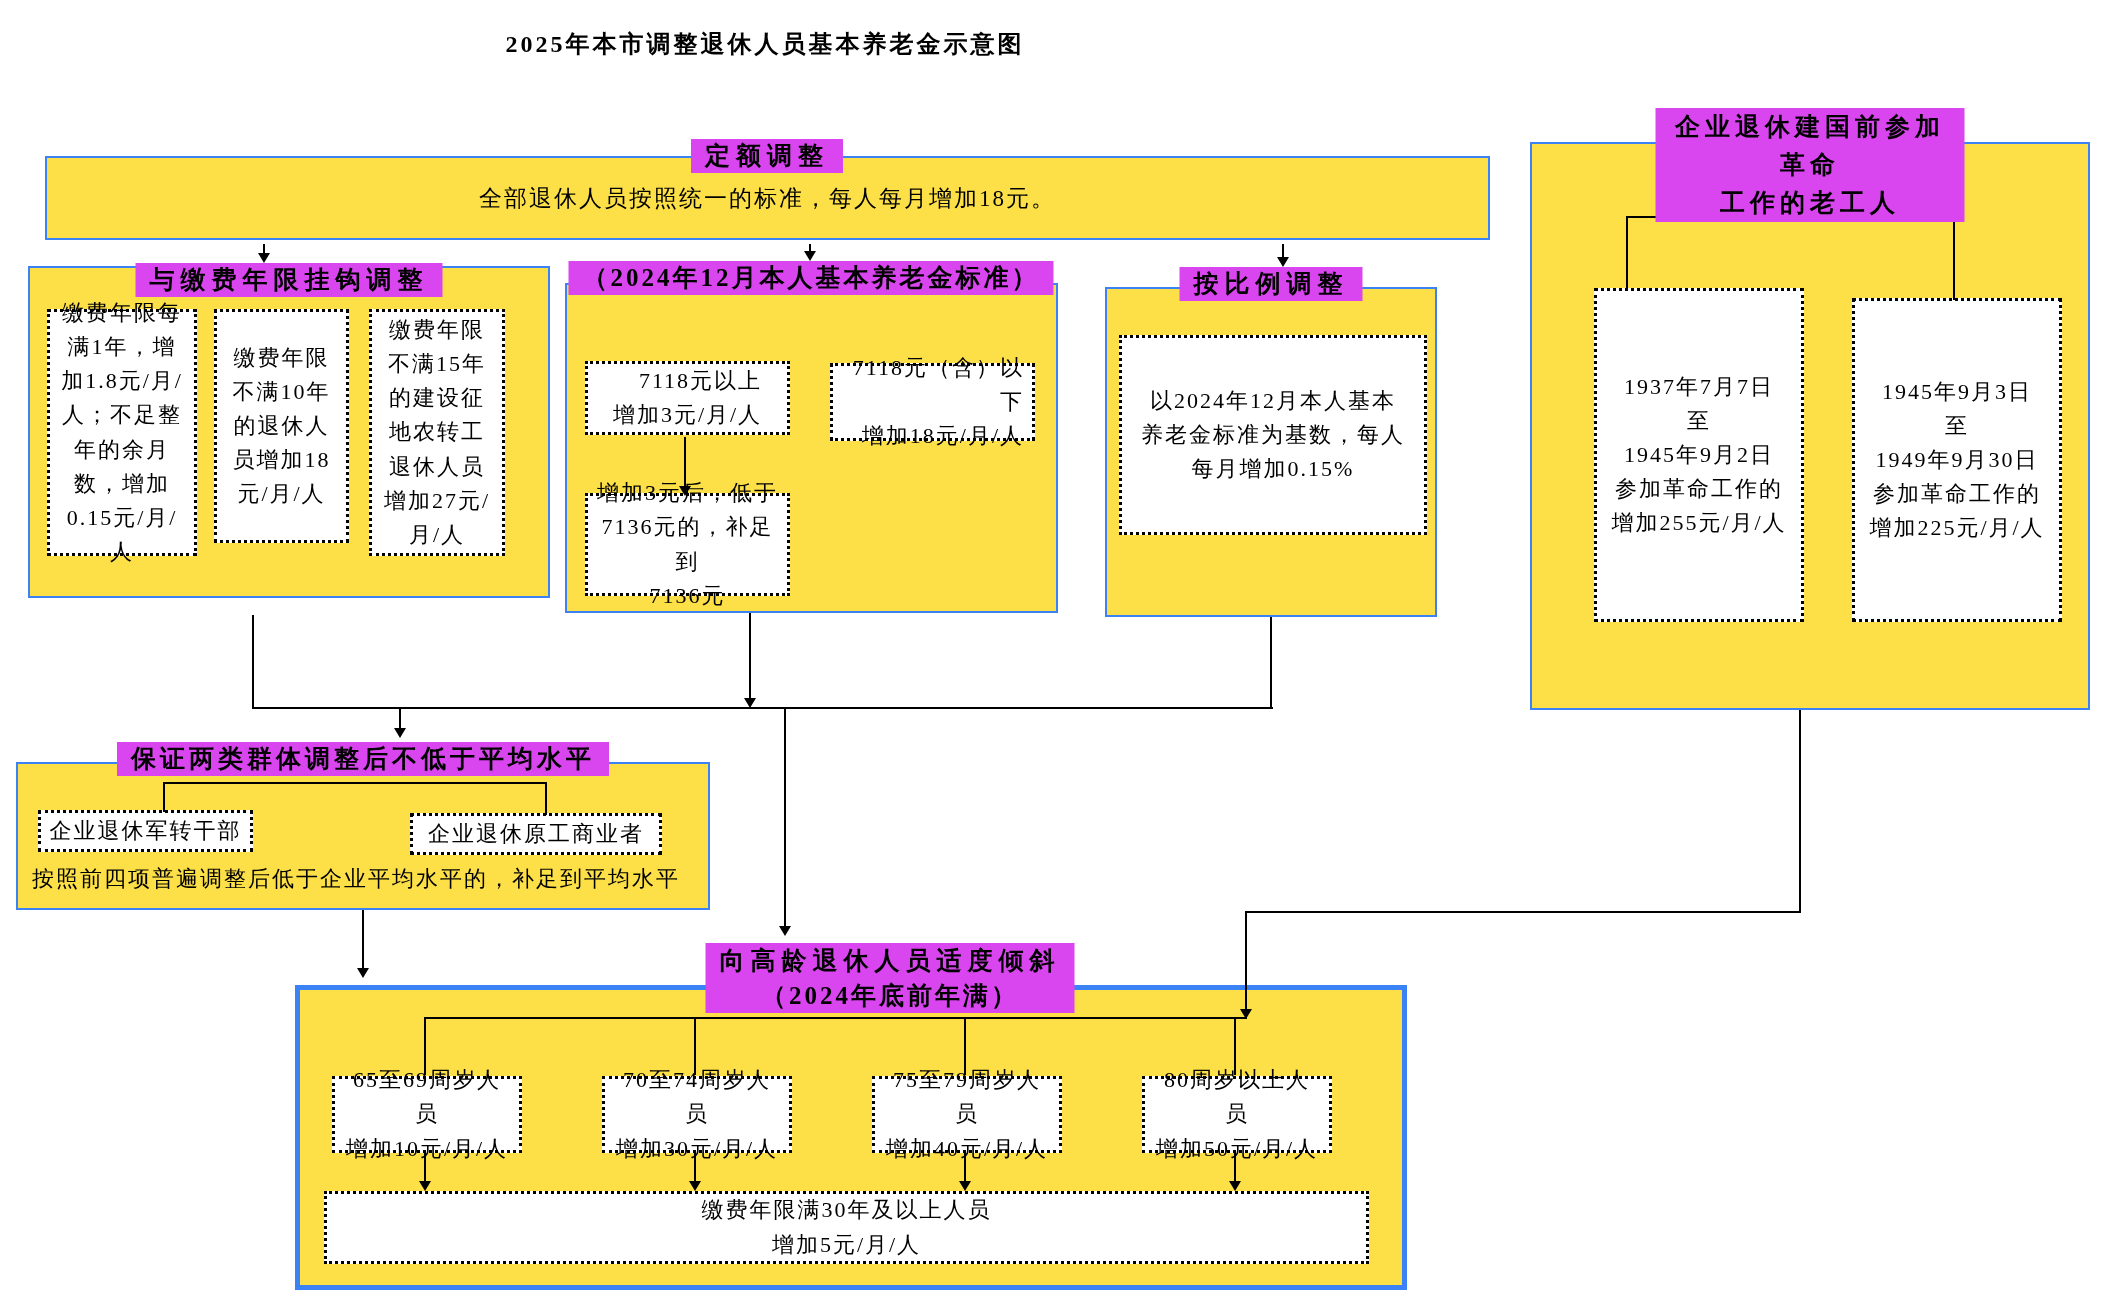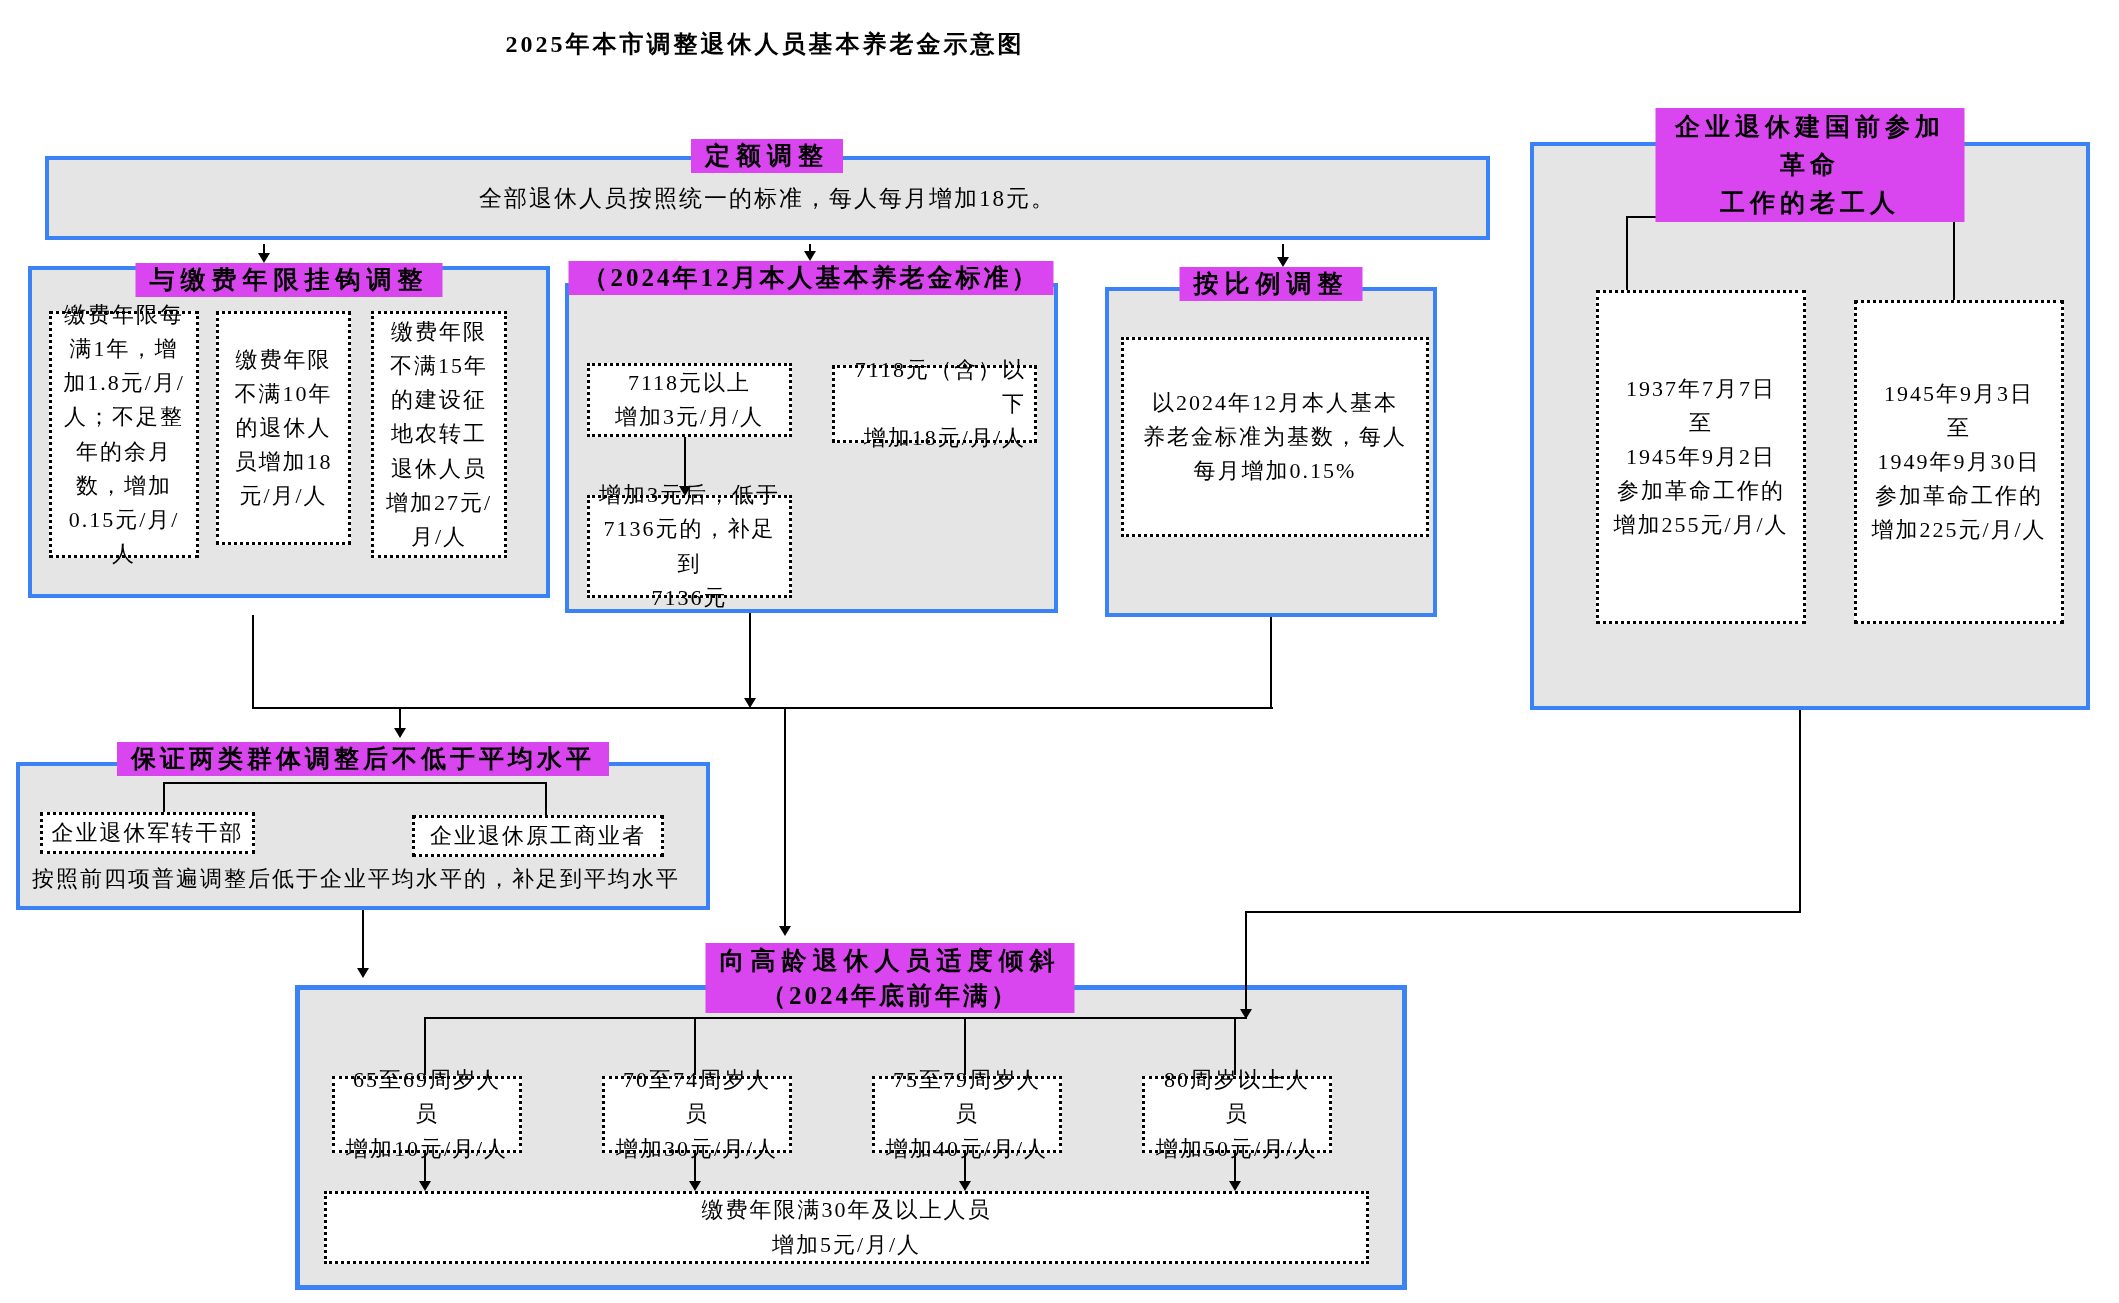--- a/index.html
+++ b/index.html
@@ -1,20 +1,20 @@
 <!DOCTYPE html>
 <html><head>
 <meta charset="utf-8">
 <style>
   html,body{margin:0;padding:0;background:#ffffff;}
   #canvas{position:relative;width:2119px;height:1303px;background:#fff;overflow:hidden;
           font-family:"Liberation Serif","DejaVu Serif",serif;color:#000;}
   .main-title{position:absolute;left:0;top:28px;width:1530px;text-align:center;
               font-size:24px;font-weight:bold;letter-spacing:3px;}
-  .box{position:absolute;border:4px solid #3b82f6;background:#e5e5e5;box-sizing:border-box;}
+  .box{position:absolute;border:2px solid #3b82f6;background:#fde047;box-sizing:border-box;}
   .box-thick{border-width:5px;}
   .dot{position:absolute;border:3px dotted #000;background:#fff;box-sizing:border-box;
        display:flex;align-items:center;justify-content:center;text-align:center;
        font-size:22px;line-height:1.55;letter-spacing:2px;white-space:pre-line;padding:4px 8px;}
   .blabel{position:absolute;transform:translateX(-50%);background:#d946ef;padding:0 14px;
           font-weight:bold;font-size:25px;letter-spacing:6px;white-space:nowrap;
           text-align:center;z-index:6;line-height:34px;}
   .blabel .l2{letter-spacing:3px;}
   .vl{position:absolute;width:2px;background:#000;z-index:3;}
   .hl{position:absolute;height:2px;background:#000;z-index:3;}
@@ -36,21 +36,21 @@
     <div class="body-center">全部退休人员按照统一的标准，每人每月增加18元。</div>
   </div>
 
   <div class="box" style="left:28px;top:266px;width:522px;height:332px;">
     <div class="dot" style="left:17px;top:41px;width:150px;height:247px;">缴费年限每满1年，增加1.8元/月/人；不足整年的余月数，增加0.15元/月/人</div>
     <div class="dot" style="left:184px;top:41px;width:135px;height:234px;">缴费年限不满10年的退休人员增加18元/月/人</div>
     <div class="dot" style="left:339px;top:41px;width:136px;height:247px;">缴费年限不满15年的建设征地农转工退休人员增加27元/月/人</div>
   </div>
 
   <div class="box" style="left:565px;top:283px;width:493px;height:330px;">
-    <div class="dot" style="left:18px;top:76px;width:205px;height:74px;">7118元以上
+    <div class="dot" style="left:18px;top:76px;width:205px;height:74px;text-align:right;">7118元以上
 增加3元/月/人</div>
     <div class="dot" style="left:263px;top:78px;width:205px;height:78px;text-align:right;">7118元（含）以下
 增加18元/月/人</div>
     <div class="dot" style="left:18px;top:208px;width:205px;height:103px;">增加3元后，低于
 7136元的，补足到
 7136元</div>
   </div>
 
   <div class="box" style="left:1105px;top:287px;width:332px;height:330px;">
     <div class="dot" style="left:12px;top:46px;width:308px;height:200px;padding:10px 18px;">以2024年12月本人基本养老金标准为基数，每人每月增加0.15%</div>

